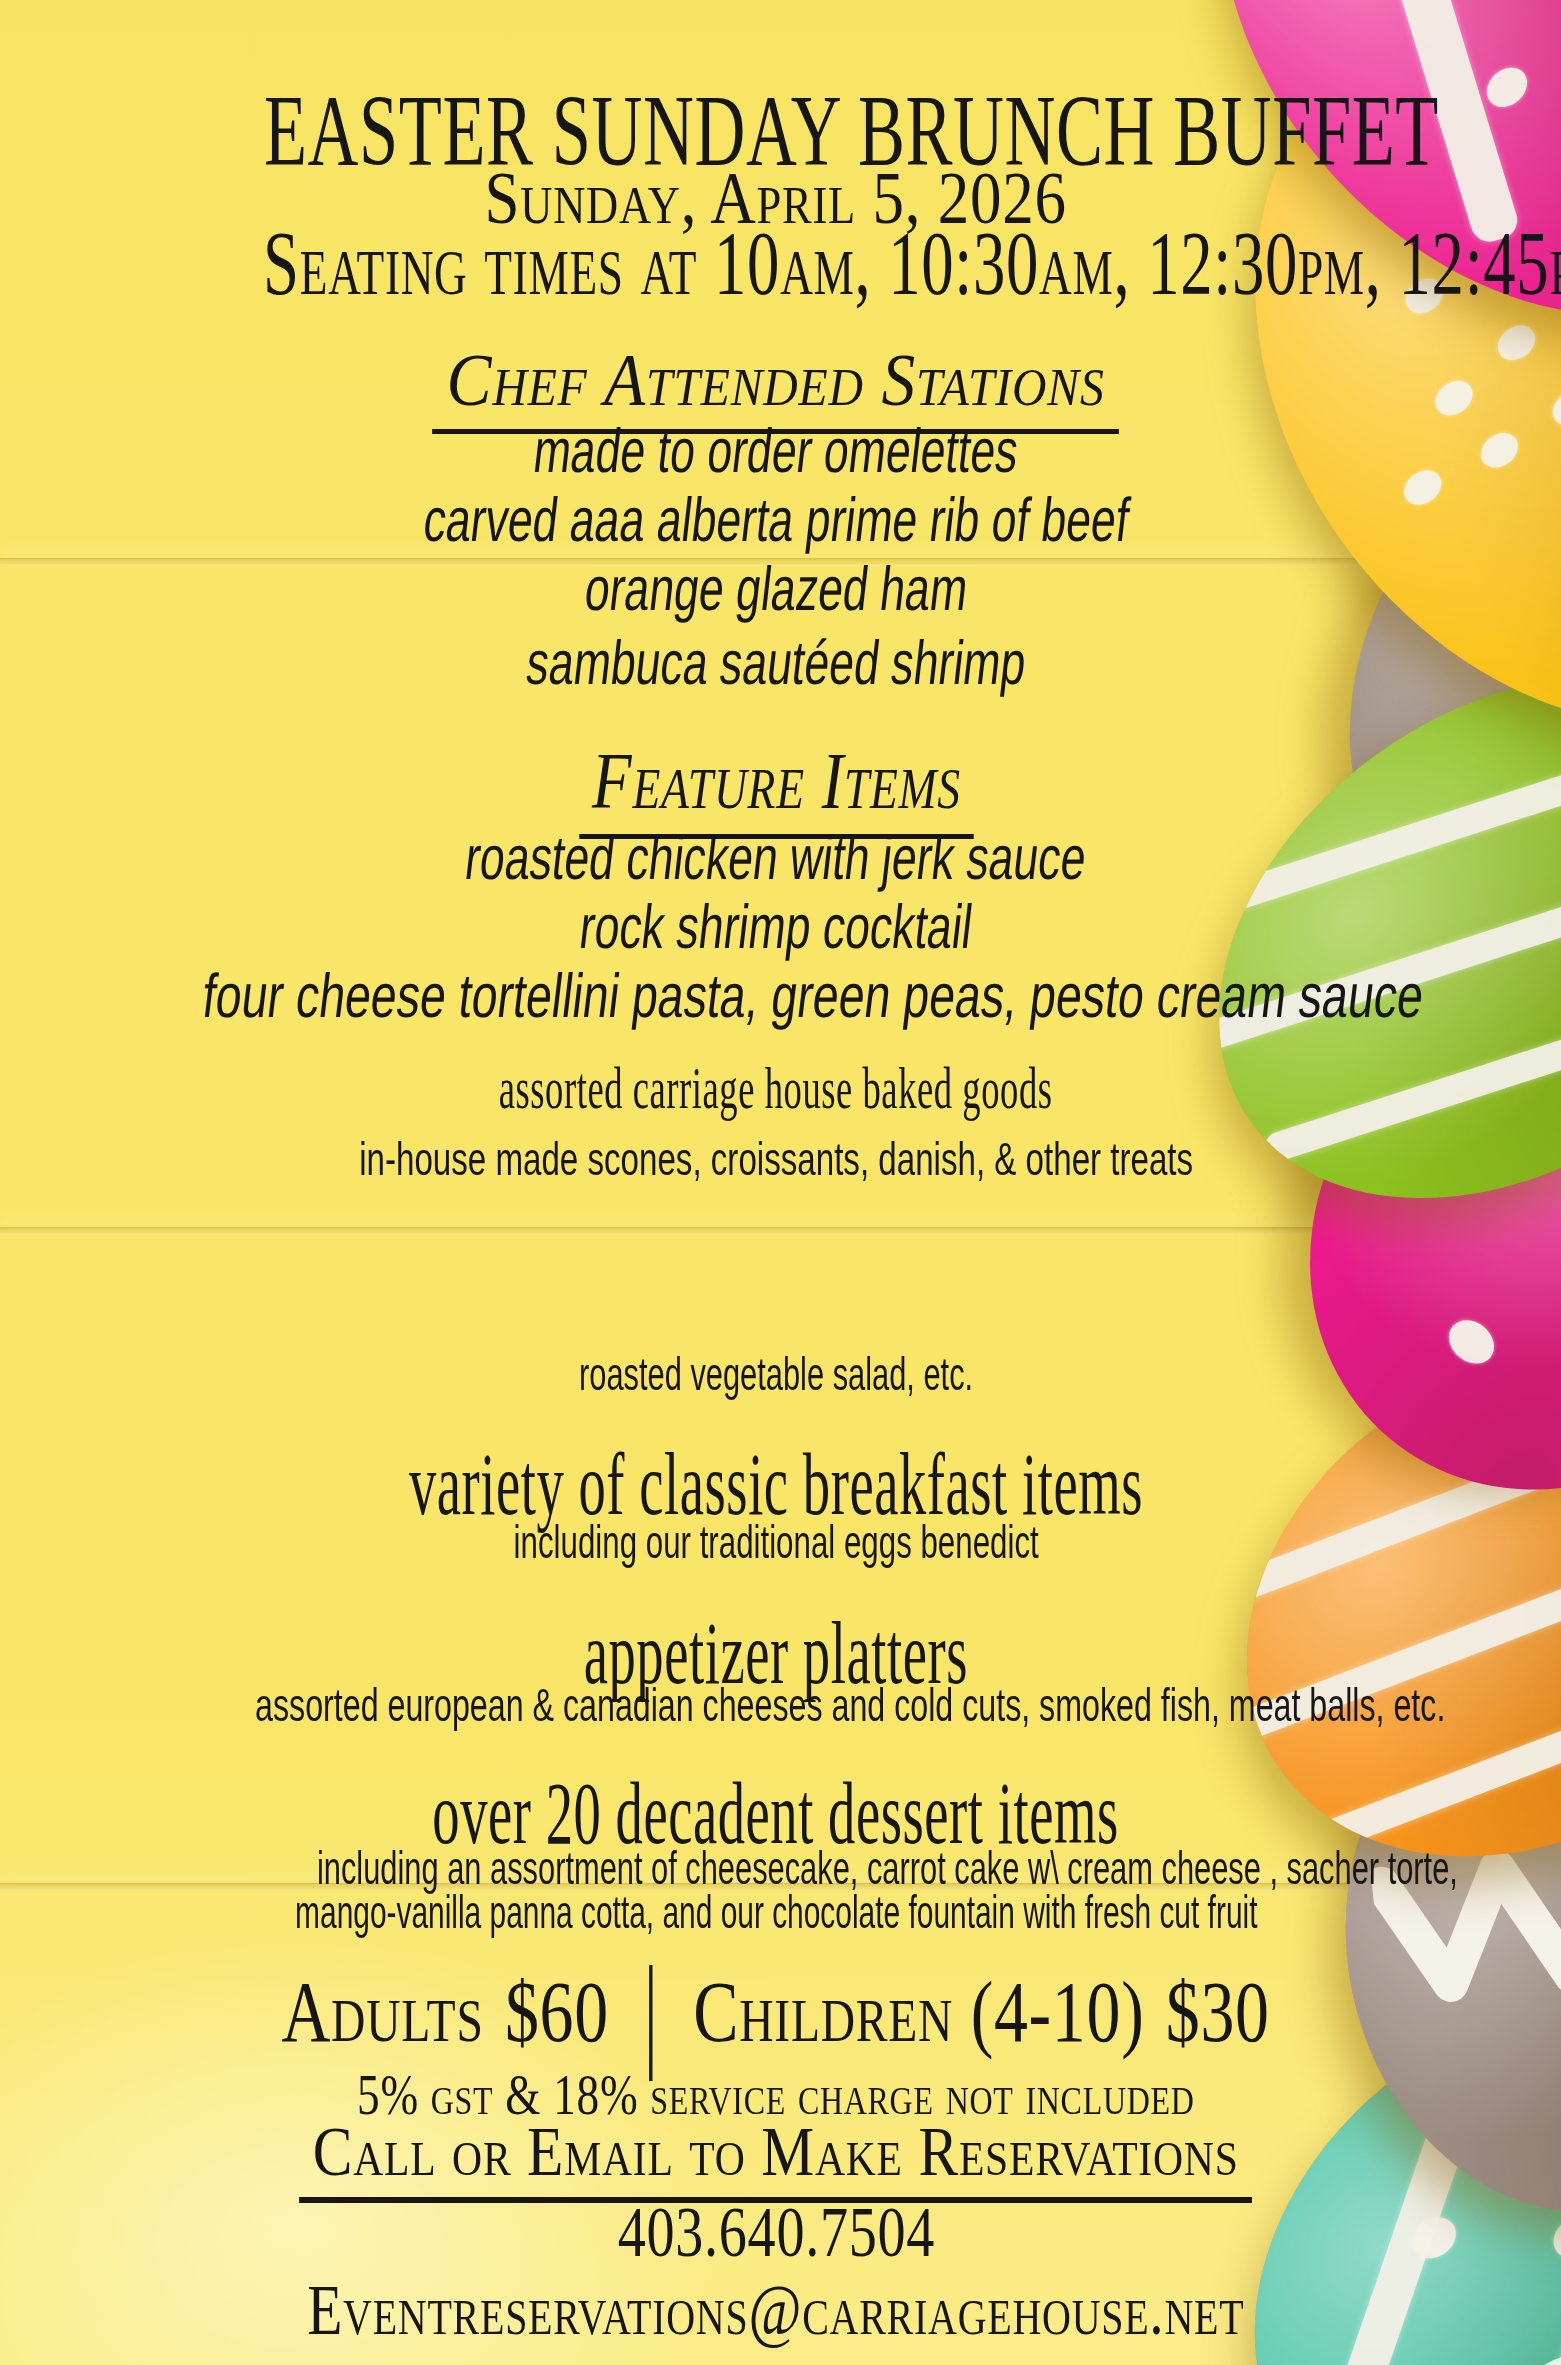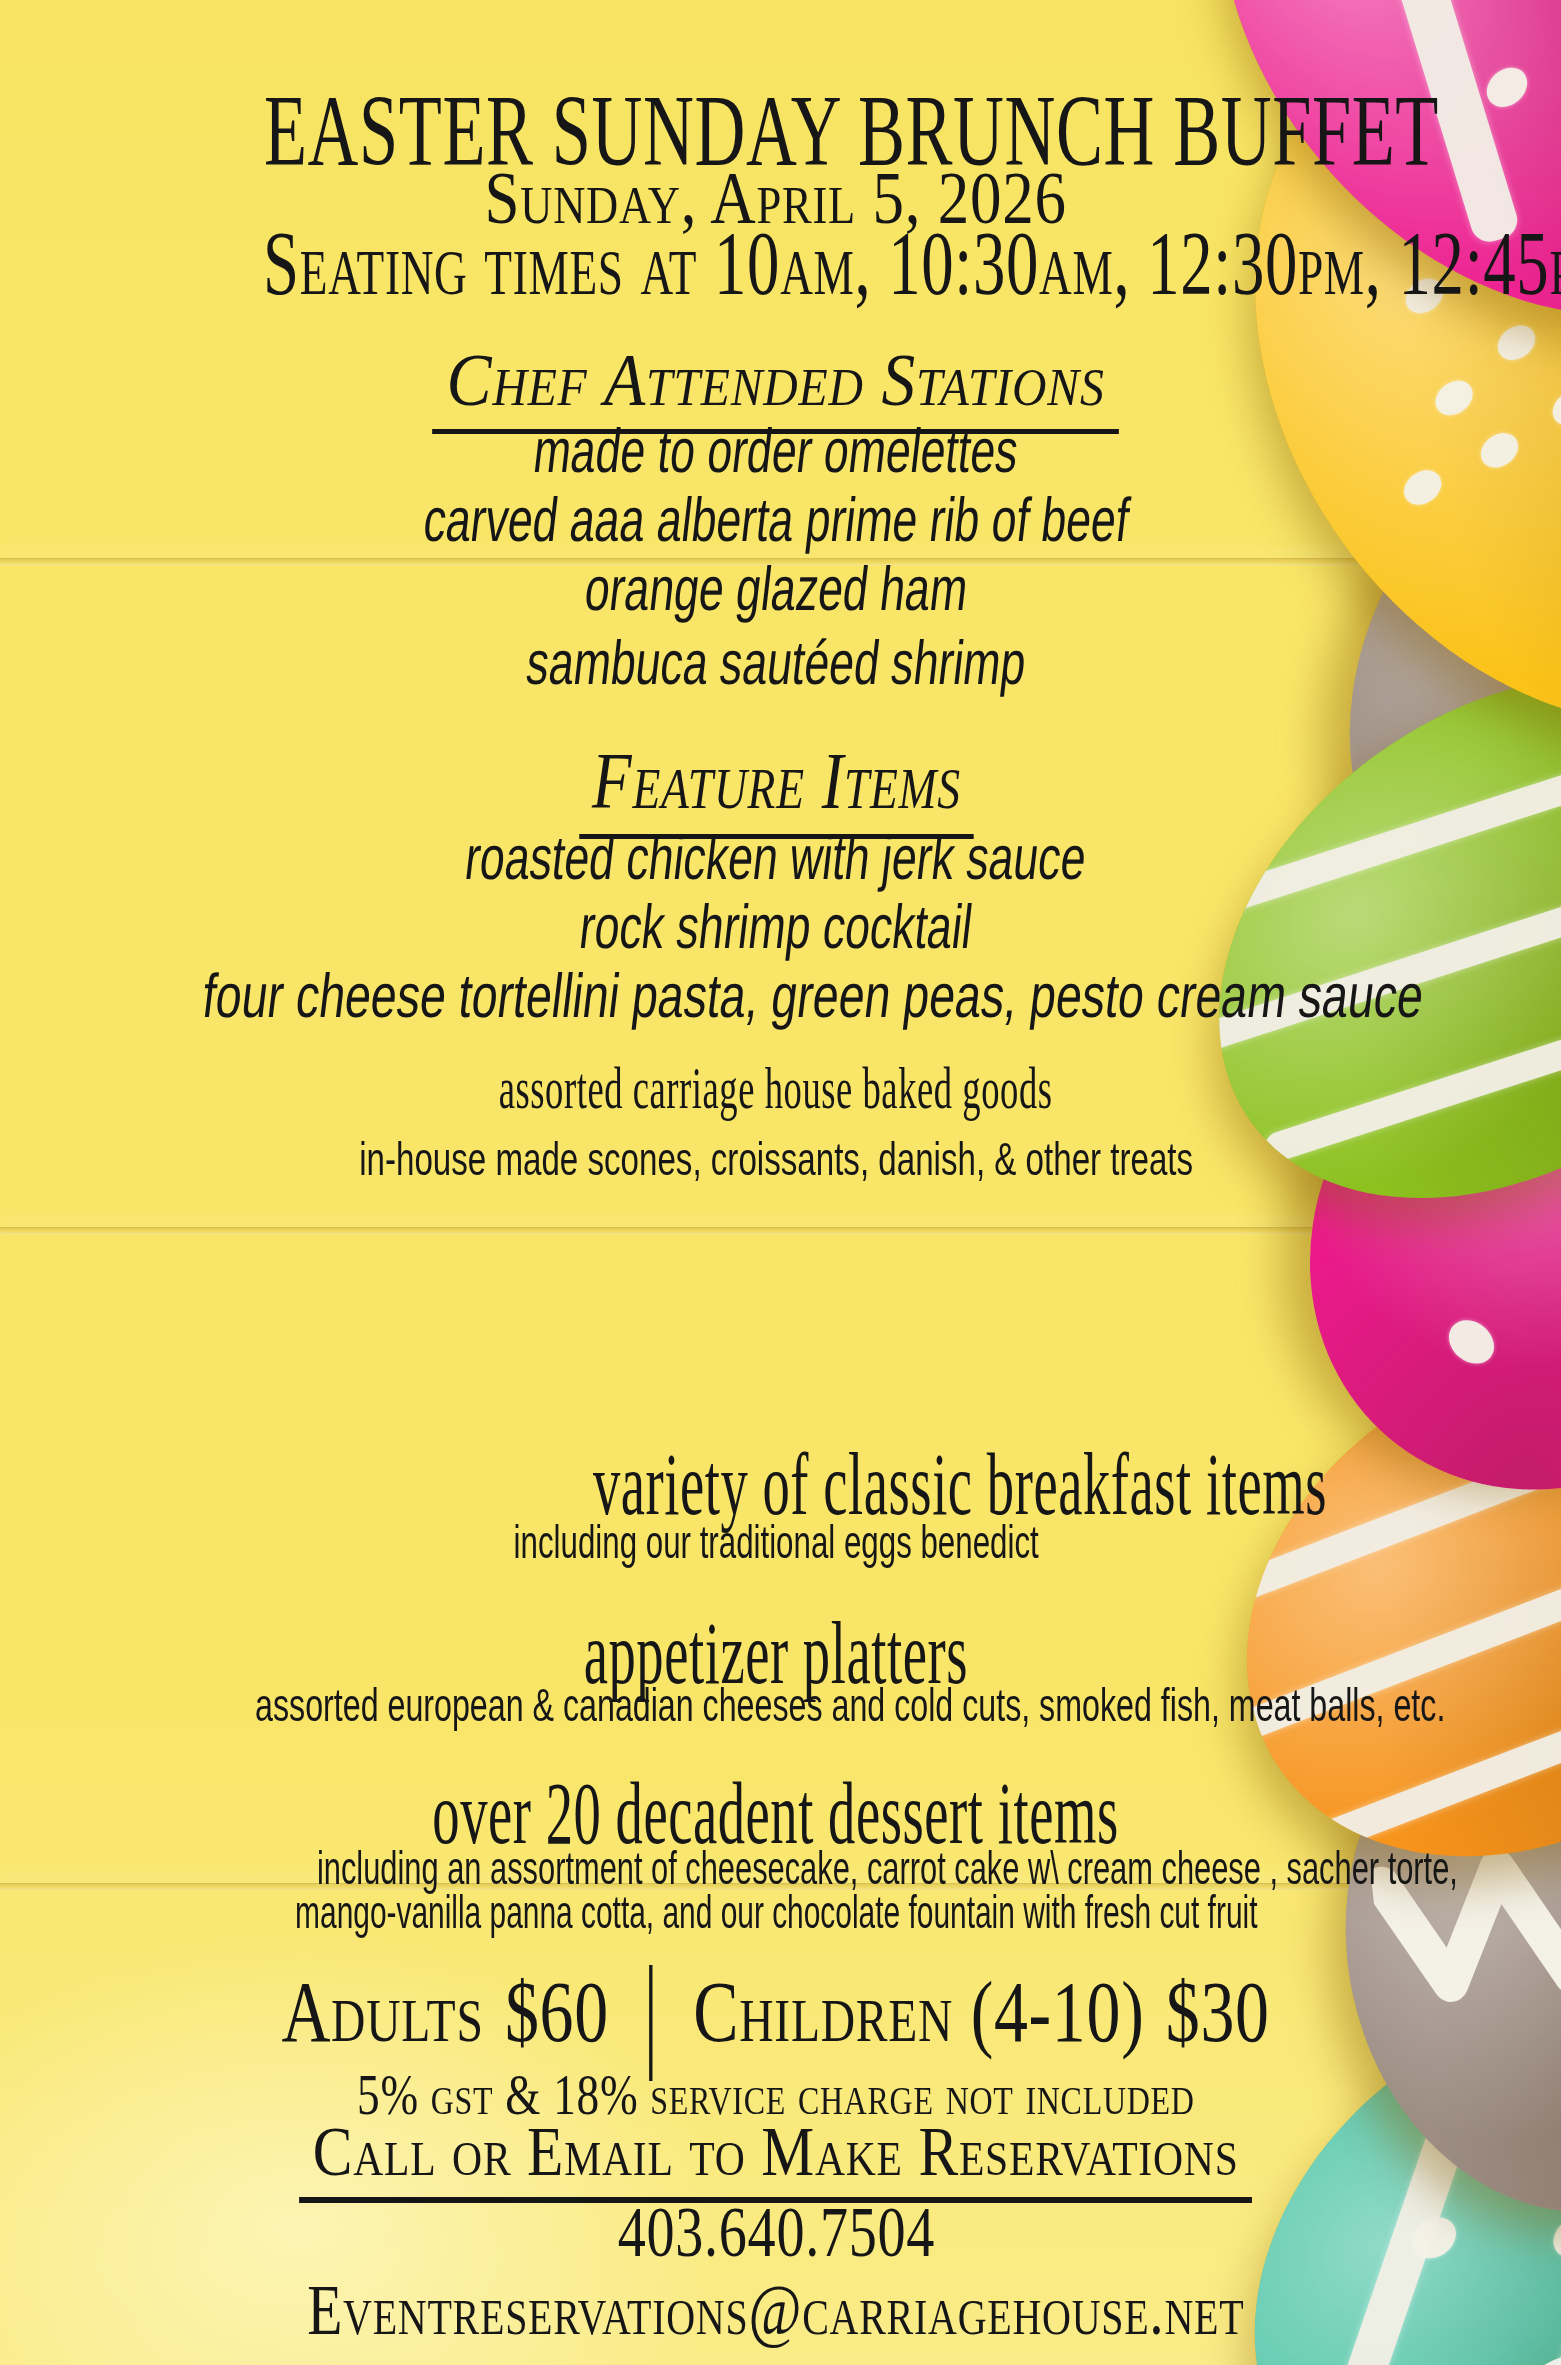--- a/index.html
+++ b/index.html
@@ -159,22 +159,25 @@
       <span class="cond obl" style="--sx:.75">four cheese tortellini pasta, green peas, pesto cream sauce</span>
     </div>
 
     <div class="line serif" style="top:1059px; font-size:59px;">
       <span class="cond" style="--sx:.62">assorted carriage house baked goods</span>
     </div>
     <div class="line sans" style="top:1136px; font-size:46px;">
       <span class="cond" style="--sx:.72">in-house made scones, croissants, danish, &amp; other treats</span>
     </div>
 
-
-    <div class="line serif" style="top:1441px; font-size:88px;text-align:right;">
+    <div class="line sans" style="top:1351px; font-size:46px;">
+      <span class="cond" style="--sx:.67">roasted vegetable salad, etc.</span>
+    </div>
+
+    <div class="line serif" style="top:1441px; font-size:88px;">
       <span class="cond" style="--sx:.62">variety of classic breakfast items</span>
     </div>
     <div class="line sans" style="top:1519px; font-size:46px;">
       <span class="cond" style="--sx:.68">including our traditional eggs benedict</span>
     </div>
 
     <div class="line serif" style="top:1610px; font-size:88px;">
       <span class="cond" style="--sx:.62">appetizer platters</span>
     </div>
     <div class="line sans" style="top:1682px; font-size:46px;">

